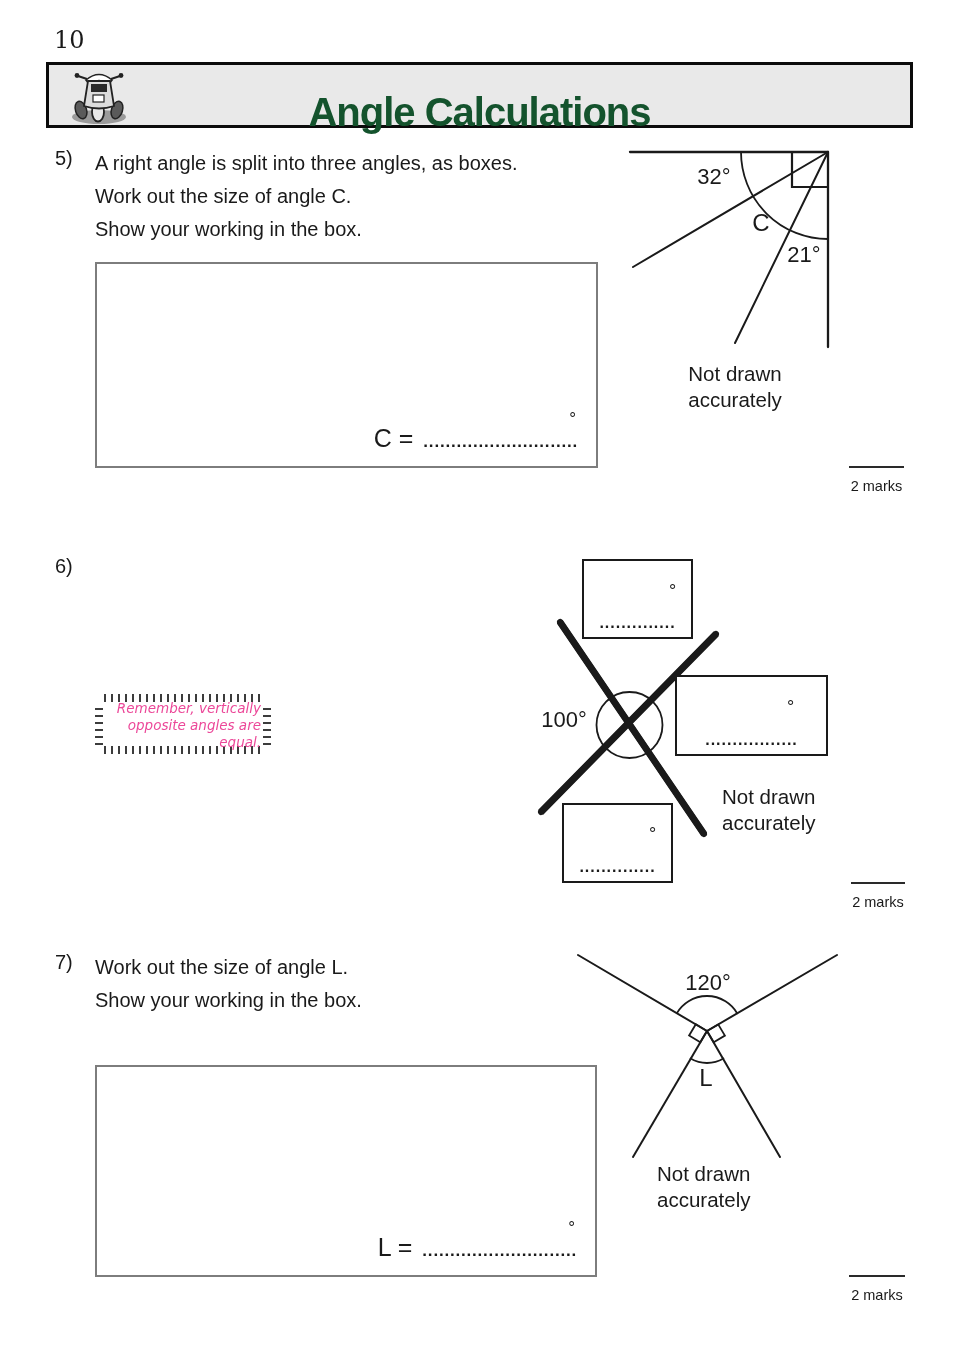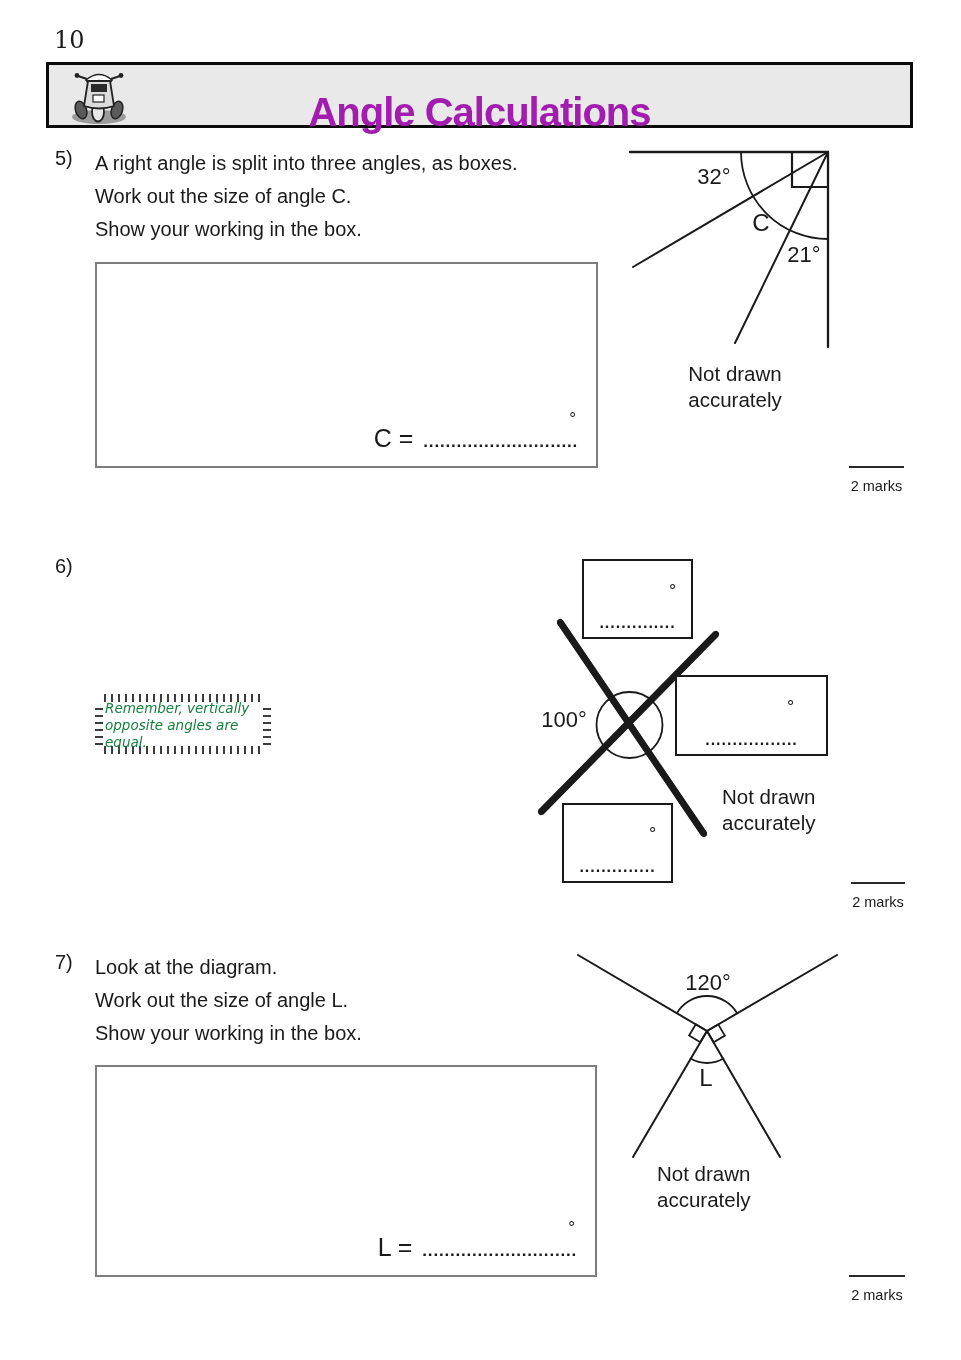--- a/index.html
+++ b/index.html
@@ -16,21 +16,21 @@
   .footer-right { right:56px; top:1317px; font-size:20px; }
 
   
   .header {
     left:46px; top:62px; width:867px; height:66px; box-sizing:border-box;
     background:#e9e9e9; border:3px solid #0b0b0b;
   }
   .header-title {
     position:absolute; left:0; right:0; top:0; bottom:0;
     display:flex; align-items:center; justify-content:center;
-    font-size:40px; font-weight:bold; letter-spacing:-1px; color:#a21caf;margin-top:35px;
+    font-size:40px; font-weight:bold; letter-spacing:-1px; color:#14532d;margin-top:35px;
   }
   .header-icon { position:absolute; left:12px; top:3px; }
 
   
   .qnum  { font-size:20px; }
   .qlines div { font-size:20px; line-height:33px; white-space:nowrap; }
 
   
   .workbox { box-sizing:border-box; border:2px solid #7d7d7d; background:#fff; }
   .ansrow { position:absolute; right:18px; bottom:13px; display:flex; align-items:baseline; }
@@ -42,23 +42,23 @@
   
   .ansbox { box-sizing:border-box; border:2px solid #1a1a1a; background:#fff; }
   .boxdots { position:absolute; bottom:5px; left:50%; transform:translateX(-50%);
              font-size:16px; font-weight:bold; letter-spacing:1px; white-space:nowrap; }
   .boxdeg { position:absolute; font-size:18px; }
 
   
   .hintbox { box-sizing:border-box; }
   .hint-text {
     position:absolute; left:10px; right:10px; top:9px; bottom:6px;
-    display:flex; align-items:center; justify-content:center; text-align:left;
+    display:flex; align-items:center; justify-content:center; text-align:right;
     font-family:"DejaVu Sans", sans-serif; font-style:italic; font-size:13.5px;
-    line-height:17px; color:#15803d; white-space:pre-line;
+    line-height:17px; color:#ec4899; white-space:pre-line;
   }
   .tick-top, .tick-bottom { position:absolute; left:9px; right:9px; height:8px;
     background:repeating-linear-gradient(90deg, #3c3c3c 0 1.6px, transparent 1.6px 7px); }
   .tick-top { top:0; } .tick-bottom { bottom:0; }
   .tick-left, .tick-right { position:absolute; top:9px; bottom:9px; width:8px;
     background:repeating-linear-gradient(0deg, #3c3c3c 0 1.6px, transparent 1.6px 7px); }
   .tick-left { left:0; } .tick-right { right:0; }
 
   
   .notdrawn { font-size:20.5px; line-height:26px; white-space:pre-line; }
@@ -164,21 +164,20 @@
     <span class="boxdots">..............</span>
   </div>
 
   <div class="abs notdrawn" style="left:722px; top:784px; width:120px; text-align:left;">Not drawn
 accurately</div>
 
   <div class="abs marks" style="left:851px; top:882px; width:54px;">2 marks</div>
 
   <div class="abs qnum" style="left:55px; top:951px;">7)</div>
   <div class="abs qlines" style="left:95px; top:951px;">
-    <div>Look at the diagram.</div>
     <div>Work out the size of angle L.</div>
     <div>Show your working in the box.</div>
   </div>
 
   <div class="abs workbox" style="left:95px; top:1065px; width:502px; height:212px;">
     <div class="ansrow">
       <span class="ansprefix">L =</span>
       <span class="dotswrap">
         <span class="ansdeg">°</span>
         <span class="ansdots">............................</span>

